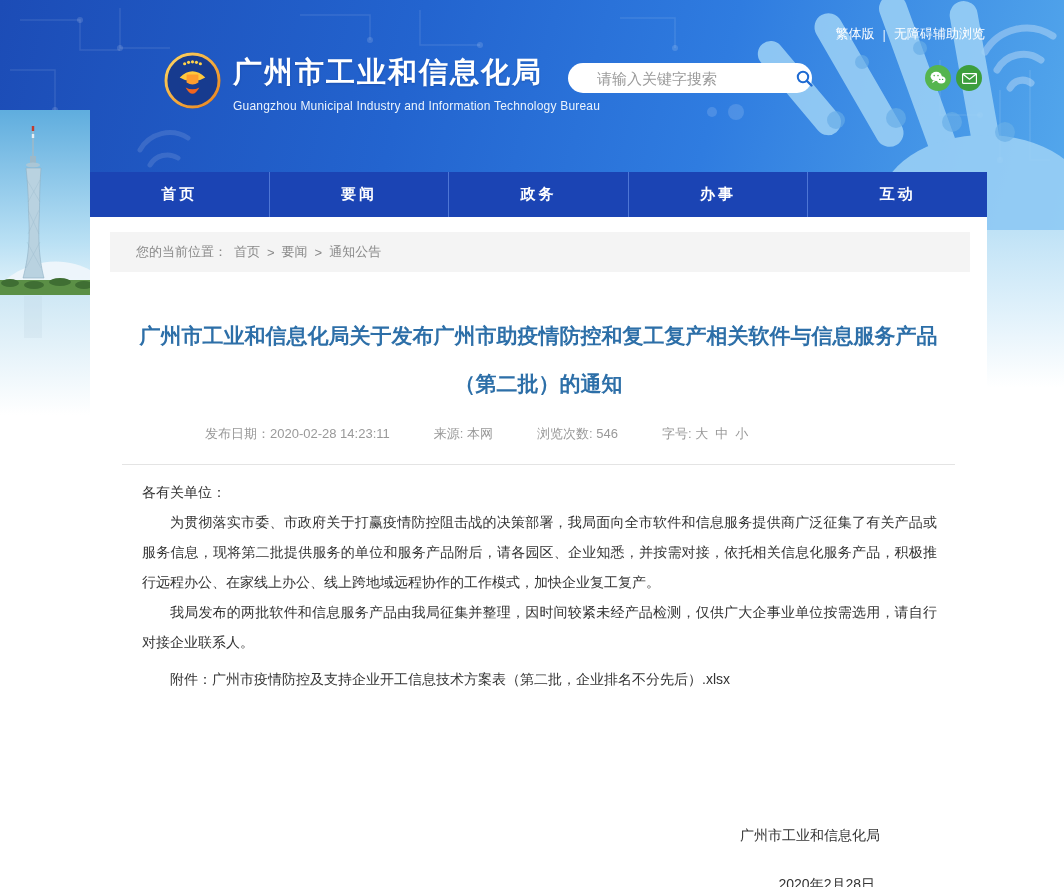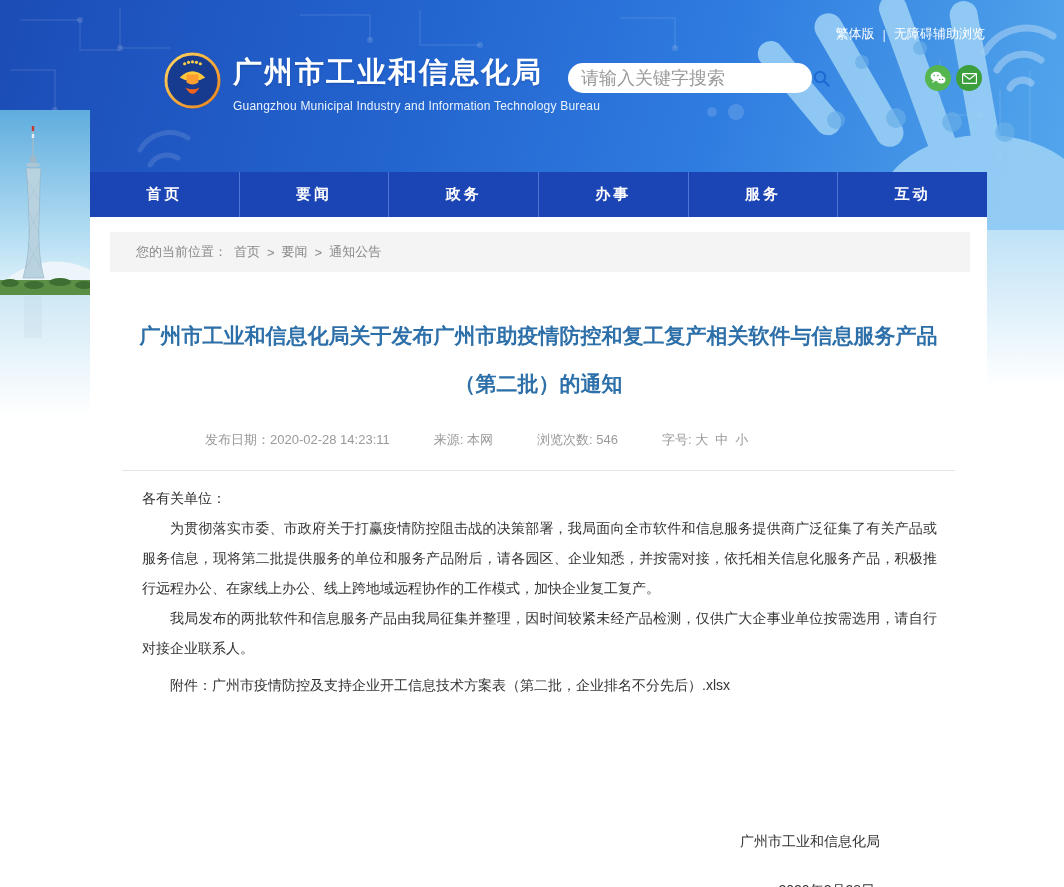--- a/index.html
+++ b/index.html
@@ -25,21 +25,21 @@
   .site-txt{ margin-left:11px; color:#fff; }
   .site-title{ font-size:29px; font-weight:bold; letter-spacing:2px; margin-top:2px;
     text-shadow:0 1px 2px rgba(0,30,90,.25); }
   .site-subtitle{ font-size:12px; margin-top:6px; color:#eaf3fd; letter-spacing:.2px; }
   .search-wrap{
     position:absolute; left:568px; top:63px; width:244px; height:30px; z-index:5;
     background:#ffffff; border-radius:15px; display:flex; align-items:center;
   }
   .search-input{
     flex:1; border:none; outline:none; background:transparent; height:26px;
-    margin-left:13px; font-size:18px; color:#7f1d1d;
+    margin-left:29px; font-size:15px; color:#7f1d1d;
     font-family:"Liberation Sans","DejaVu Sans",sans-serif;
   }
   .search-input::placeholder{ color:#9a9a9a; }
   .search-btn{ width:30px; height:30px; border:none; background:transparent; cursor:pointer;
     display:flex; align-items:center; justify-content:center; padding-right:6px; }
   .round-icon{
     position:absolute; top:65px; width:26px; height:26px; border-radius:50%;
     display:flex; align-items:center; justify-content:center; cursor:pointer; z-index:5;
   }
   .icon-wechat{ left:925px; background:#55b54f; }
@@ -71,21 +71,21 @@
     display:flex; align-items:center; padding-left:26px;
     font-size:13px; color:#8a8a8a;
   }
   .breadcrumb span{ margin-right:7px; }
   .crumb-link{ cursor:pointer; }
   .article-title{
     margin:40px 36px 0 36px; text-align:center; color:#2d6fa8;
     font-size:21px; font-weight:bold; line-height:48px;
   }
   .meta-row{
-    display:flex; margin:23px 0 0 115px; font-size:13px; color:#999999; gap:44px;
+    display:flex; margin:17px 0 0 115px; font-size:13px; color:#999999; gap:44px;
     align-items:center;
   }
   .meta-item{ white-space:nowrap; }
   .fontsize-opts{ display:inline-flex; gap:7px; }
   .fontsize-opts span{ cursor:pointer; }
   .meta-divider{ border:none; border-top:1px solid #e4e4e4; margin:21px 32px 0 32px; }
   .article-body{ padding:0 50px 0 52px; font-size:14px; color:#333333; line-height:30px; }
   .salutation{ margin-top:12px; }
   .para{ text-indent:2em; text-align:justify; }
   .attachment{ margin-top:7px; text-indent:2em; cursor:pointer; }
@@ -266,21 +266,20 @@
     </g>
   </svg>
 
   <div class="right-fade"></div>
 
   <div class="nav">
     <div class="nav-item">首页</div>
     <div class="nav-item">要闻</div>
     <div class="nav-item">政务</div>
     <div class="nav-item">办事</div>
-    <div class="nav-item">服务</div>
     <div class="nav-item">互动</div>
   </div>
 
   <div class="content">
 
     <div class="breadcrumb">
       <span>您的当前位置：</span>
       <span class="crumb-link">首页</span>
       <span>&gt;</span>
       <span class="crumb-link">要闻</span>

